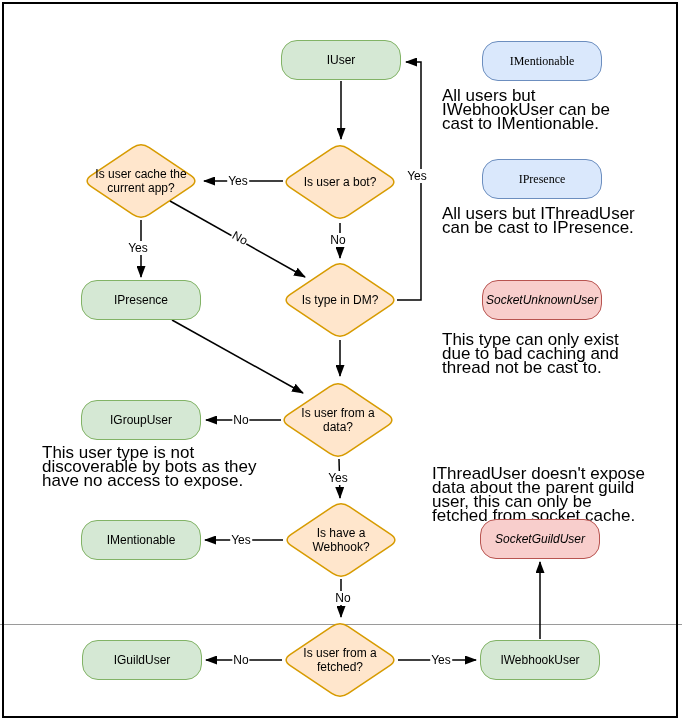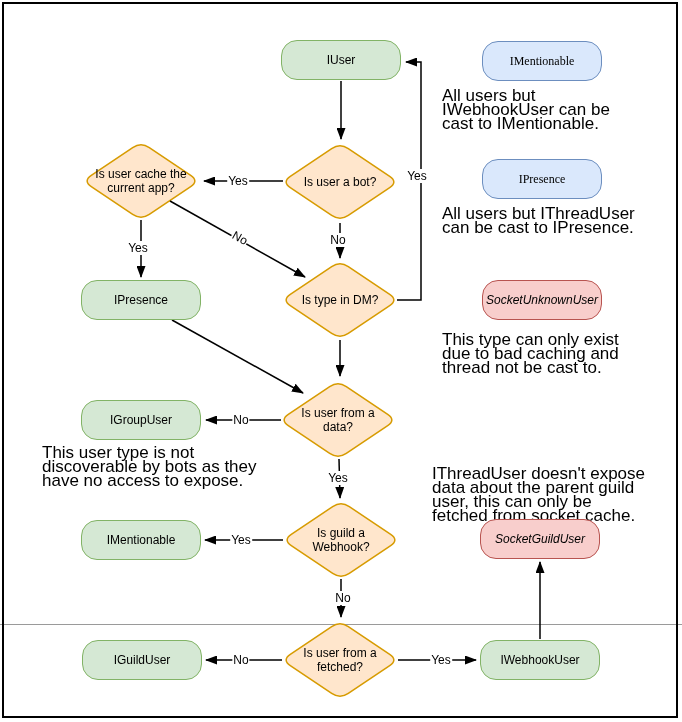--- a/index.html
+++ b/index.html
@@ -96,21 +96,21 @@
 <div class="dlabel" style="left:84px;top:142px">
     <span>Is user cache the current app?</span>
   </div>
 <div class="dlabel" style="left:283px;top:261px">
     <span>Is type in DM?</span>
   </div>
 <div class="dlabel" style="left:281px;top:381px">
     <span>Is user from a data?</span>
   </div>
 <div class="dlabel" style="left:284px;top:501px">
-    <span>Is guild a Webhook?</span>
+    <span>Is have a Webhook?</span>
   </div>
 <div class="dlabel" style="left:283px;top:621px">
     <span>Is user from a fetched?</span>
   </div>
 
 <span class="elabel" style="left:238px;top:181px">Yes</span>
 <span class="elabel" style="left:338px;top:240px">No</span>
 <span class="elabel" style="left:138px;top:248px">Yes</span>
 <span class="elabel" style="left:240px;top:238px;--rot:29deg">No</span>
 <span class="elabel" style="left:417px;top:176px">Yes</span>

